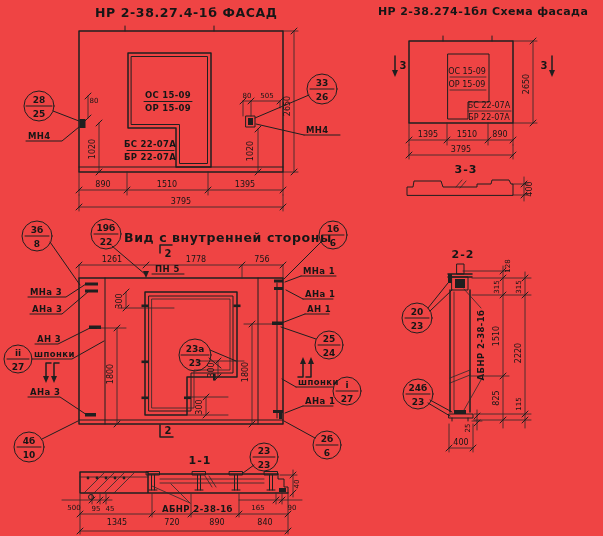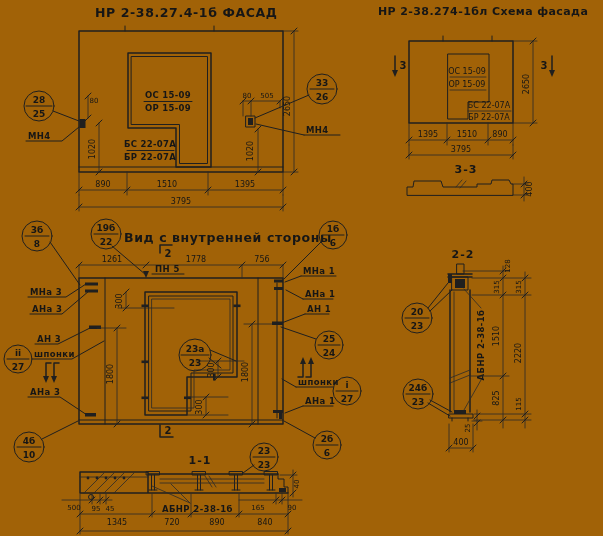--- a/index.html
+++ b/index.html
@@ -1,16 +1,16 @@
 <!DOCTYPE html>
 <html><head>
 <meta charset="utf-8">
 <style>
   html,body{margin:0;padding:0;background:#e8e6e0}
-  .sheet{width:603px;height:536px;background:#a16207;position:relative;overflow:hidden}
+  .sheet{width:603px;height:536px;background:#ef4444;position:relative;overflow:hidden}
   svg{display:block}
   .ln{stroke:#1f1f1f;fill:none;stroke-width:1.5;stroke-linecap:round;stroke-linejoin:round}
   .md{stroke:#1f1f1f;fill:none;stroke-width:1;stroke-linecap:round;stroke-linejoin:round}
   .th{stroke:#2a2a2a;fill:none;stroke-width:0.8;stroke-linecap:round}
   .fl{fill:#1f1f1f;stroke:none}
   text{fill:#161616;font-family:"DejaVu Sans",sans-serif}
   .t12{font-size:12.5px;font-weight:bold;letter-spacing:.6px}
   .t11{font-size:11px;font-weight:bold;letter-spacing:.4px}
   .st{font-size:11px;font-weight:bold;text-anchor:middle;letter-spacing:1px}
   .wl{font-size:8.5px;font-weight:600;text-anchor:middle;letter-spacing:.3px}

